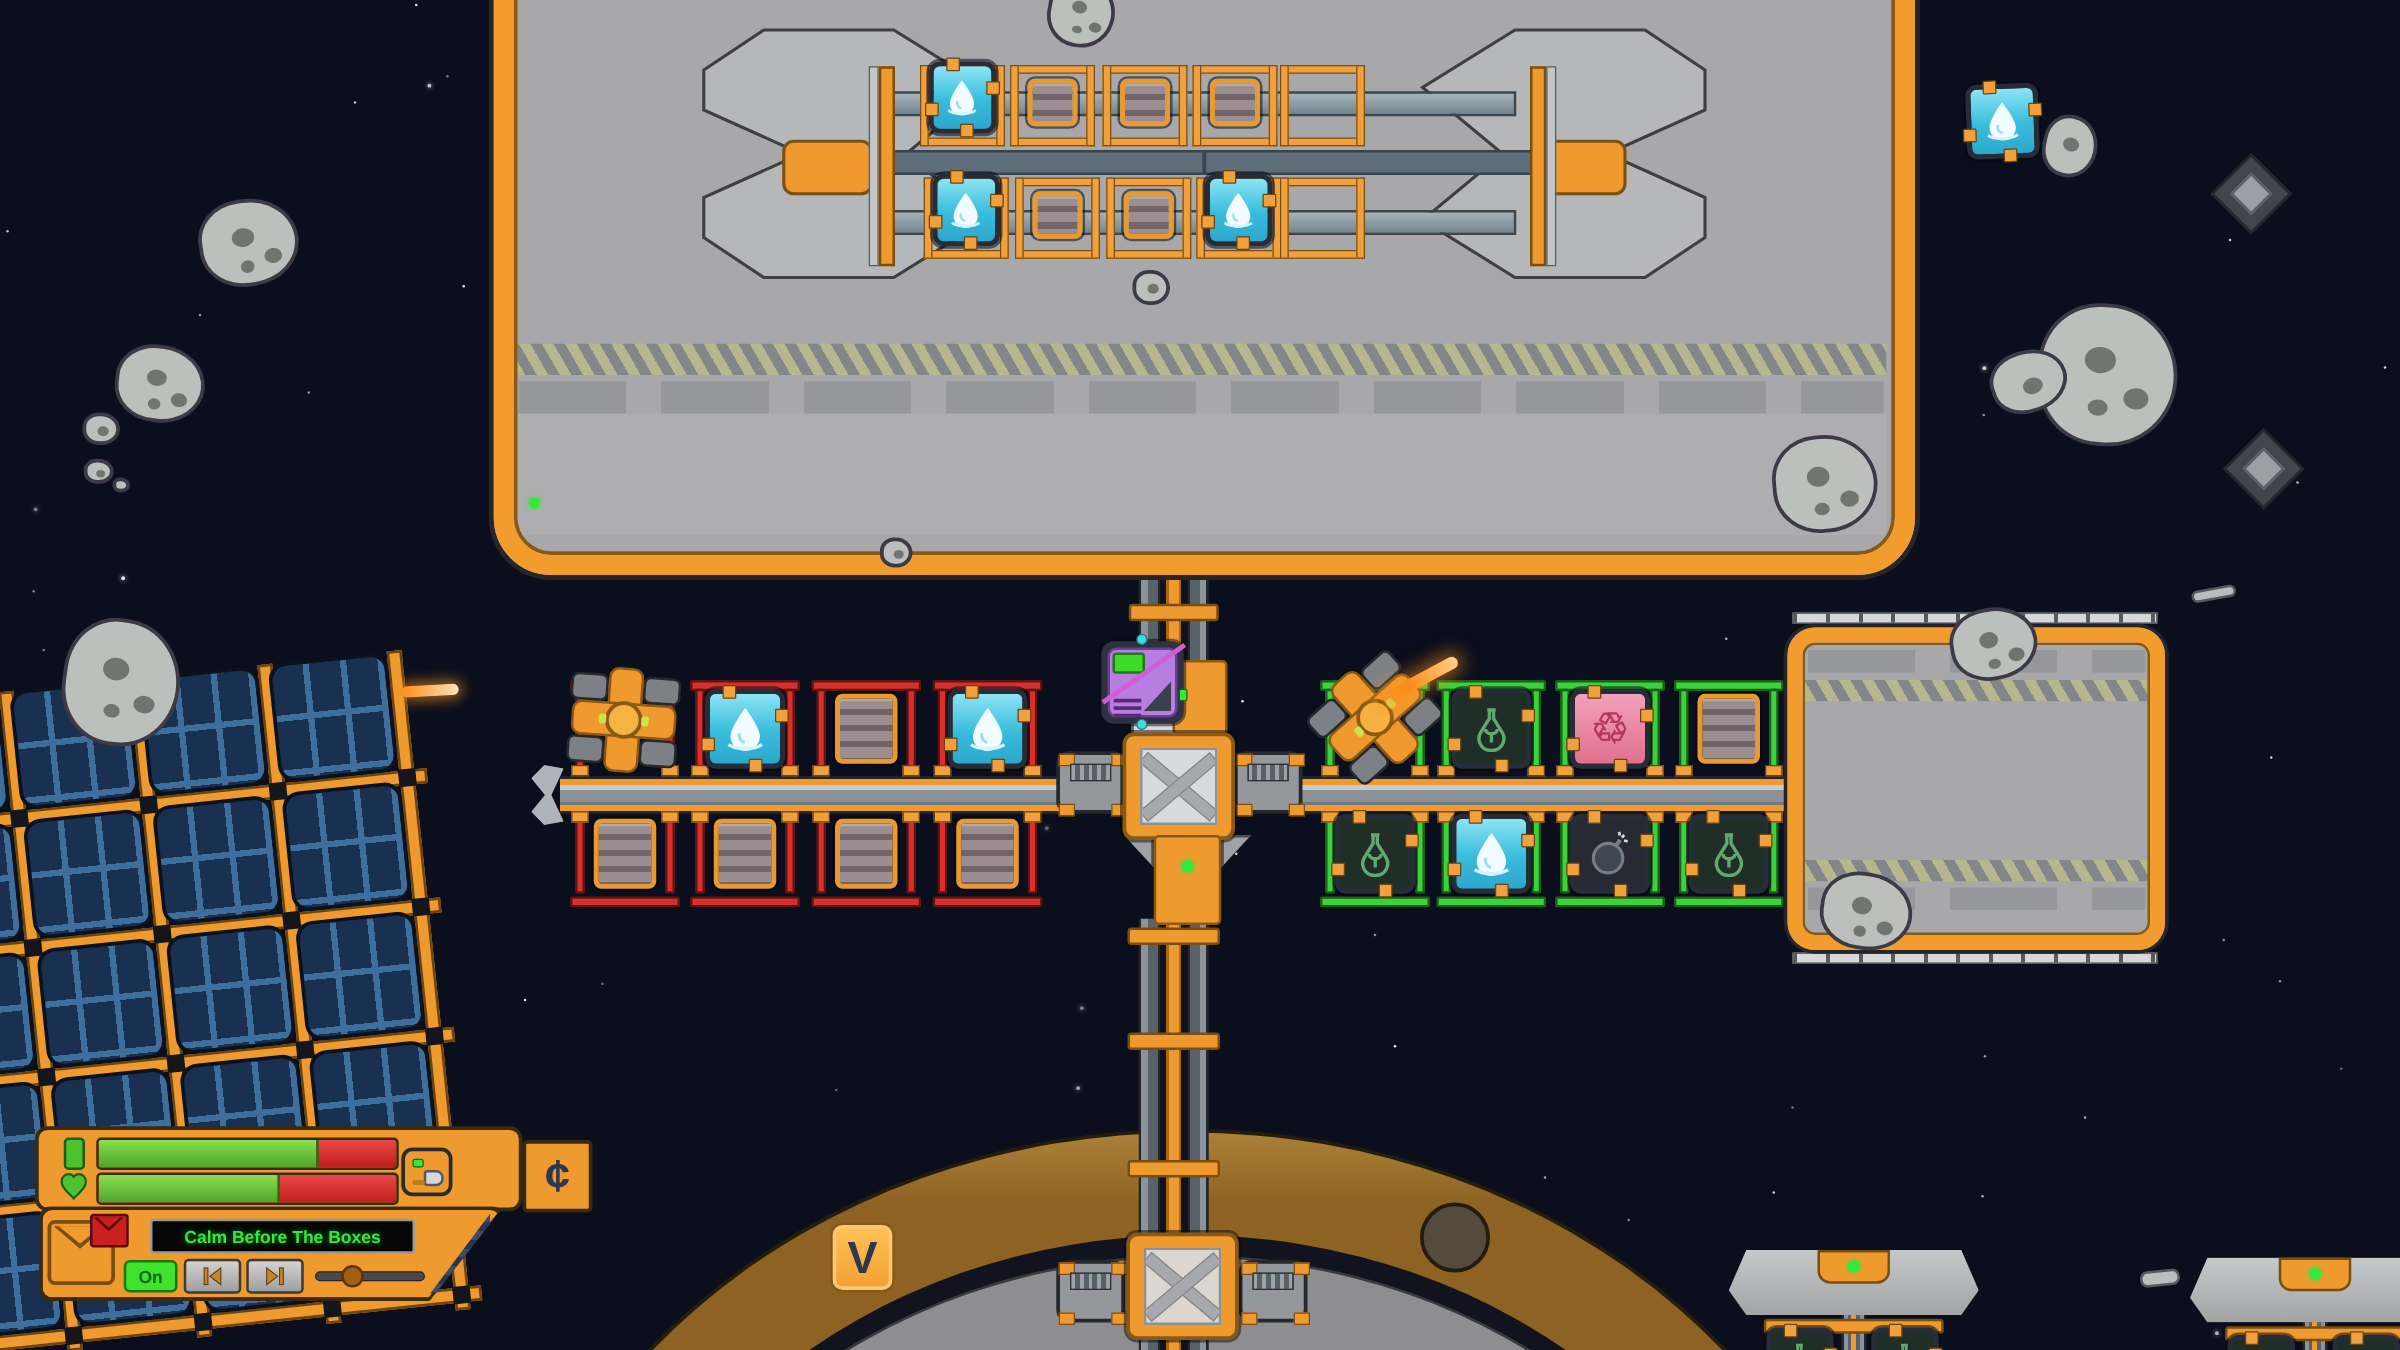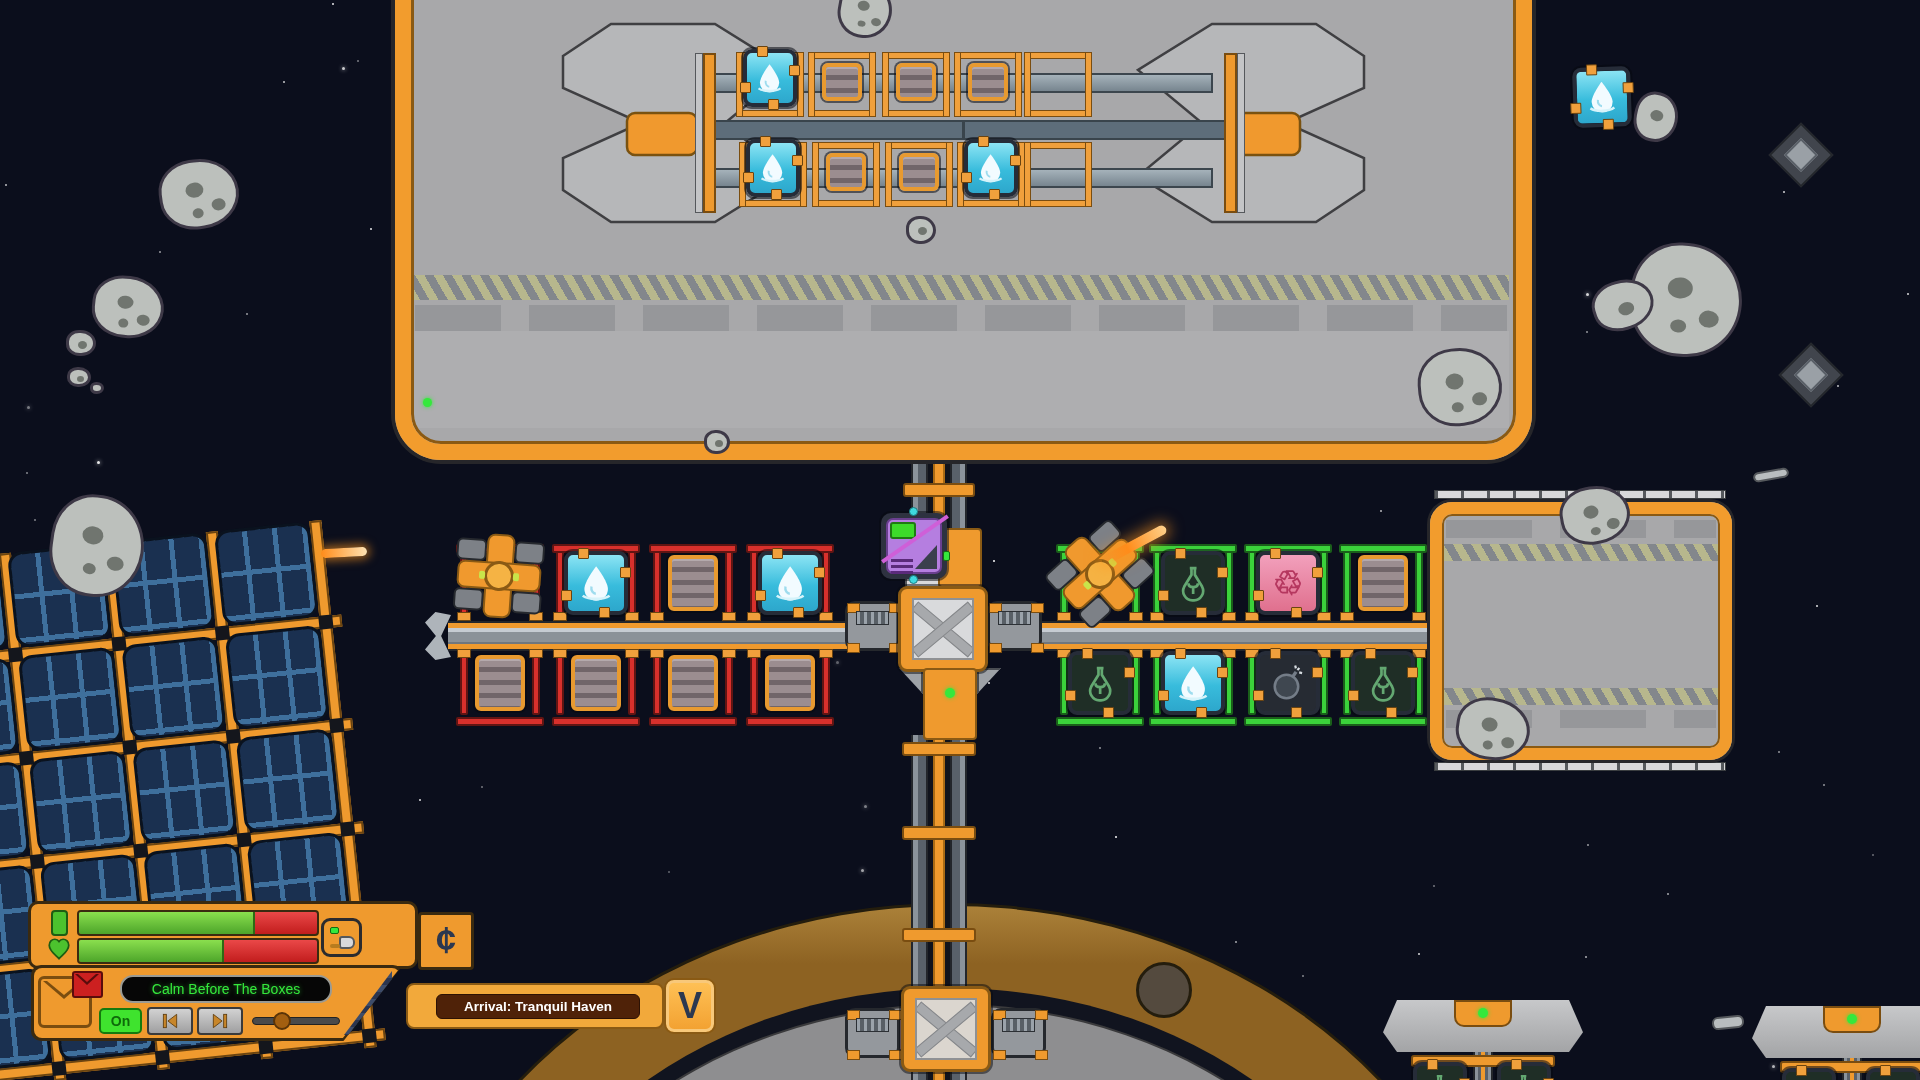--- a/index.html
+++ b/index.html
@@ -121,43 +121,40 @@
       <div class="abs" style="left:6px;bottom:6px;width:10px;height:4px;background:#b97c1e;border-radius:2px"></div>
     </div>
   </div>
 
   <div class="abs panel btn" style="left:418px;top:912px;width:56px;height:58px;z-index:10;font-size:36px;font-weight:800;color:#2c3850">¢</div>
 
   <div class="abs" style="left:31px;top:965px;width:372px;height:76px;z-index:10;background:#3a2a10;clip-path:polygon(0 0,100% 0,84% 100%,0 100%);border-radius:10px">
     <div class="abs" style="left:3px;top:3px;right:3px;bottom:3px;background:#ef9a2e;clip-path:polygon(0 0,100% 0,84.4% 100%,0 100%);border-radius:8px"></div>
     <div class="env" style="left:7px;top:11px"></div>
     <div class="envred" style="left:41px;top:6px"></div>
-    <div class="abs" style="left:89px;top:10px;width:212px;height:28px;background:#060606;border:2px solid #9a9a93;border-radius:13px;display:flex;align-items:center;justify-content:center;color:#35e83c;font-weight:normal;font-size:14px;text-shadow:0 0 5px rgba(53,232,60,.6)">Calm Before The Boxes</div>
+    <div class="abs" style="left:89px;top:10px;width:212px;height:28px;background:#060606;border:2px solid #9a9a93;border-radius:3px;display:flex;align-items:center;justify-content:center;color:#35e83c;font-weight:bold;font-size:14px;text-shadow:0 0 5px rgba(53,232,60,.6)">Calm Before The Boxes</div>
     <div class="abs btn" style="left:68px;top:43px;width:43px;height:26px;background:#3fe32e;border:2px solid #157a0e;border-radius:5px;color:#0e6a0a;font-weight:bold;font-size:14px">On</div>
     <div class="abs btn" style="left:116px;top:42px;width:46px;height:28px;background:linear-gradient(180deg,#d2d2d2,#9f9fa0);border:2px solid #3a3a3a">
       <svg viewBox="0 0 24 24" width="26" height="20">
           <rect x="4" y="4" width="3.6" height="16" fill="#c8862a" stroke="#5a3a0c"></rect>
           <path d="M20 4L9.5 12L20 20Z" fill="#c8862a" stroke="#5a3a0c"></path>
         </svg>
     </div>
     <div class="abs btn" style="left:166px;top:42px;width:46px;height:28px;background:linear-gradient(180deg,#d2d2d2,#9f9fa0);border:2px solid #3a3a3a">
       <svg viewBox="0 0 24 24" width="26" height="20">
           <rect x="16.4" y="4" width="3.6" height="16" fill="#c8862a" stroke="#5a3a0c"></rect>
           <path d="M4 4L14.5 12L4 20Z" fill="#c8862a" stroke="#5a3a0c"></path>
         </svg>
     </div>
     <div class="abs" style="left:221px;top:52px;width:88px;height:8px;background:#4a4a4a;border:1px solid #222;border-radius:4px">
       <div class="abs" id="sliderKnob" style="top: -6px; width: 18px; height: 18px; background: rgb(163, 95, 16); border: 2px solid rgb(90, 52, 8); border-radius: 50%; left: calc(34% - 9px);"></div>
     </div>
     <div class="stairs" style="left:313px;top:6px"></div>
   </div>
 
-  <div class="abs" style="left:406px;top:983px;width:258px;height:46px;background:#f2a93b;border:2px solid #8a5a14;border-radius:8px;z-index:9">
-    <div class="abs" style="left:28px;top:9px;width:204px;height:25px;background:#4f2208;border:1px solid #2d1204;border-radius:6px;display:flex;align-items:center;justify-content:center;color:#fff;font-weight:bold;font-size:13.5px">Arrival: Tranquil Haven</div>
-  </div>
   <div class="abs btn" style="left:664px;top:978px;width:52px;height:56px;background:linear-gradient(180deg,#ffc257,#f2a030);border:2px solid #8a5a14;border-radius:10px;box-shadow:inset 0 0 0 3px #f8c87a;z-index:9;color:#2c3850;font-size:36px;font-weight:800">V</div>
 
 <div class="star" style="position: absolute; box-sizing: border-box; left: 1433px; top: 885px; width: 2px; height: 2px; opacity: 0.44;"></div>
     <div class="star" style="position: absolute; box-sizing: border-box; left: 1571px; top: 1029px; width: 2px; height: 2px; opacity: 0.8;"></div>
     <div class="star" style="position: absolute; box-sizing: border-box; left: 27px; top: 406px; width: 3px; height: 3px; opacity: 0.45; box-shadow: rgb(255, 255, 255) 0px 0px 4px;"></div>
     <div class="star" style="position: absolute; box-sizing: border-box; left: 104px; top: 714px; width: 2px; height: 2px; opacity: 0.7;"></div>
     <div class="star" style="position: absolute; box-sizing: border-box; left: 1778px; top: 751px; width: 2px; height: 2px; opacity: 0.56;"></div>
     <div class="star" style="position: absolute; box-sizing: border-box; left: 1005px; top: 70px; width: 2px; height: 2px; opacity: 0.43;"></div>
     <div class="star" style="position: absolute; box-sizing: border-box; left: 1585px; top: 956px; width: 2px; height: 2px; opacity: 0.68;"></div>
     <div class="star" style="position: absolute; box-sizing: border-box; left: 1056px; top: 453px; width: 2px; height: 2px; opacity: 0.65;"></div>

